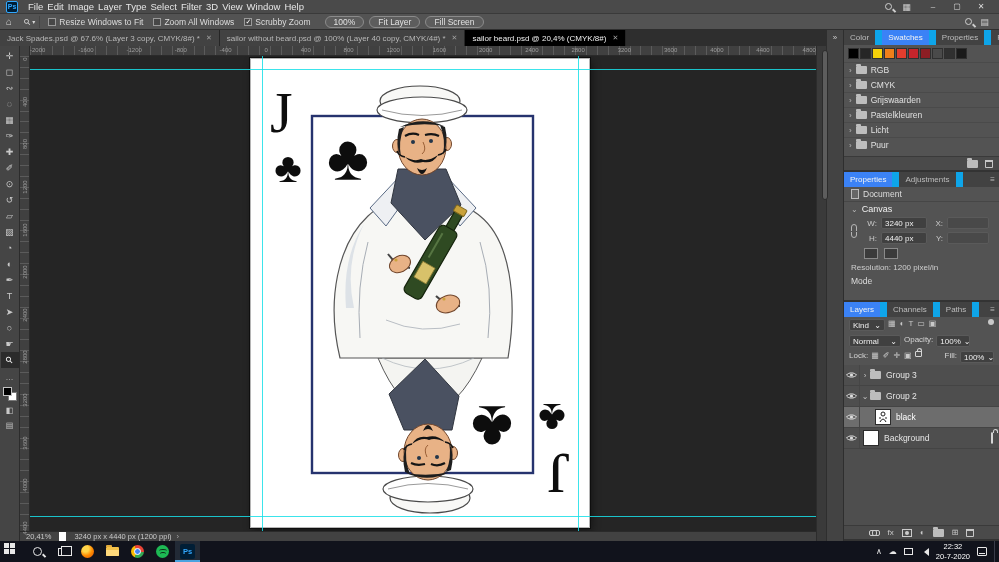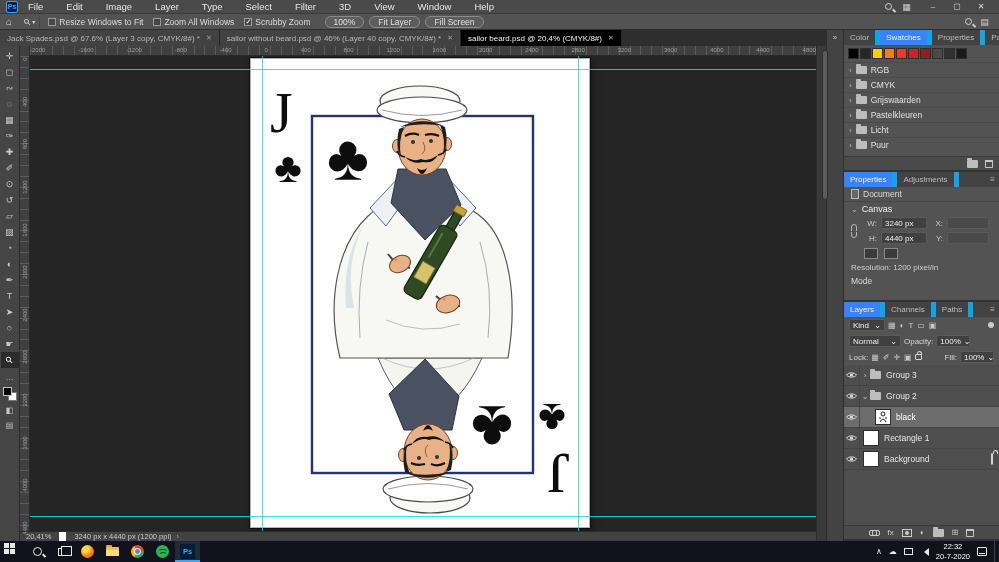--- a/index.html
+++ b/index.html
@@ -70,21 +70,21 @@
   .status-more{margin-left:5px;color:#a8a8a8}
   .vscroll{width:10px;background:#3a3a3a;border-left:1px solid #2c2c2c;position:relative}
   .vscroll .thumb{position:absolute;top:4px;left:2px;width:6px;height:150px;background:#5d5d5d;border-radius:3px}
 
   
   .dock{width:173px;display:flex;background:#434343}
   .dockstrip{width:18px;background:#434343;border-left:1px solid #2e2e2e;border-right:1px solid #2e2e2e;text-align:center;padding-top:3px;color:#cdcdcd;font-size:8px}
   .panelcol{width:155px;display:flex;flex-direction:column}
   .panel{background:#535353;display:flex;flex-direction:column;border-bottom:2px solid #333;min-height:0}
   .panel-tabs{height:15px;background:#424242;display:flex;align-items:stretch;font-size:8px;flex-shrink:0}
-  .ptab{display:flex;align-items:center;padding:0 6px;color:#bdbdbd;border-right:5px solid #0ea5e9}
+  .ptab{display:flex;align-items:center;padding:0 6px;color:#bdbdbd;border-right:7px solid #0ea5e9}
   .ptab.active{background:#3b82f6;color:#f2f2f2}
   .panel-menu-ic{margin-left:auto;padding:0 4px;color:#bdbdbd;display:flex;align-items:center}
 
   .swatch-row{display:flex;gap:1px;padding:3px 4px;flex-shrink:0}
   .swatch{width:11px;height:11px;border:1px solid #2f2f2f}
   .swatch-groups{flex:1;overflow:hidden}
   .sw-group{height:15px;display:flex;align-items:center;gap:4px;padding:0 5px;border-top:1px solid #4a4a4a;font-size:8.5px;color:#e0e0e0}
   .chev{color:#b9b9b9;font-size:8px}
   .folder-ic{width:11px;height:8px;background:#bdbdbd;border-radius:1px;position:relative;flex-shrink:0}
   .folder-ic::before{content:"";position:absolute;top:-2px;left:0;width:5px;height:2px;background:#bdbdbd;border-radius:1px 1px 0 0}
@@ -101,21 +101,21 @@
   .vlink::after{content:"";position:absolute;left:-1px;right:-1px;top:6px;height:1px;background:#535353}
   .flabel{color:#c9c9c9;font-size:8px;text-align:right}
   .field{height:12px;line-height:11px;background:#404040;border:1px solid #5a5a5a;border-radius:2px;padding:0 3px;font-size:8px;color:#efefef;white-space:nowrap;overflow:hidden}
   .field.disabled{color:#8a8a8a;background:#494949}
   .pg-icons{display:flex;gap:6px;padding:3px 7px 2px 20px}
   .pg-ic{width:14px;height:11px;background:#3b3b3b;border:1px solid #8a8a8a}
   .prop-res{font-size:8px;color:#cfcfcf;padding:2px 7px}
   .prop-mode{padding:2px 7px;font-size:8.5px;color:#ddd}
 
   
-  .lyr-ctl{display:flex;align-items:center;gap:3px;padding:2px 5px;font-size:8px;color:#d5d5d5;flex-shrink:0}
+  .lyr-ctl{display:flex;align-items:flex-start;gap:3px;padding:2px 5px;font-size:8px;color:#d5d5d5;flex-shrink:0}
   .select{display:flex;align-items:center;justify-content:space-between;gap:3px;background:#404040;border:1px solid #5a5a5a;border-radius:2px;height:12px;padding:0 3px;color:#efefef}
   .sel-kind{width:36px}.sel-blend{width:52px}.sel-pct{width:34px}
   .fic{font-size:8px;color:#c9c9c9}
   .toggle-dot{width:6px;height:6px;border-radius:50%;background:#c9c9c9;margin-left:auto}
   .padlock{width:7px;height:6px;border:1px solid #d5d5d5;border-radius:1px;position:relative;margin-top:3px}
   .padlock::before{content:"";position:absolute;top:-4px;left:1px;width:3px;height:3px;border:1px solid #d5d5d5;border-bottom:none;border-radius:3px 3px 0 0}
   .layerlist{flex:1;background:#4e4e4e;overflow:hidden}
   .layer-row{height:21px;display:flex;align-items:center;border-bottom:1px solid #444;font-size:8.5px;color:#e6e6e6}
   .layer-row.selected{background:#6d6d6d;color:#fff}
   .eye{width:16px;display:flex;justify-content:center;align-items:center;border-right:1px solid #464646;align-self:stretch;flex-shrink:0}
@@ -161,21 +161,21 @@
   .action-ic::after{content:"";width:6px;height:1px;background:#e8e8e8;margin-bottom:1px}
   .show-desktop{width:2px;align-self:stretch;border-left:1px solid #3a3d4a}
 </style>
 </head>
 <body>
 
 <div class="screen">
 
   <div class="menubar">
     <span class="ps-logo">Ps</span>
-    <div style="display:flex;gap:23px">
+    <div style="display:flex;gap:4px">
         <span class="menu-item">File</span>
         <span class="menu-item">Edit</span>
         <span class="menu-item">Image</span>
         <span class="menu-item">Layer</span>
         <span class="menu-item">Type</span>
         <span class="menu-item">Select</span>
         <span class="menu-item">Filter</span>
         <span class="menu-item">3D</span>
         <span class="menu-item">View</span>
         <span class="menu-item">Window</span>
@@ -225,21 +225,21 @@
 
   <div class="workrow">
     <div class="leftcol">
 
       <div class="tabbar">
           <div class="doctab">
           <span class="doctab-title">Jack Spades.psd @ 67.6% (Layer 3 copy, CMYK/8#) *</span>
           <span class="doctab-close">✕</span>
         </div>
           <div class="doctab">
-          <span class="doctab-title">sailor without beard.psd @ 46% (Layer 40 copy, CMYK/8#) *</span>
+          <span class="doctab-title">sailor without beard.psd @ 100% (Layer 40 copy, CMYK/4#) *</span>
           <span class="doctab-close">✕</span>
         </div>
           <div class="doctab active">
           <span class="doctab-title">sailor beard.psd @ 20,4% (CMYK/8#)</span>
           <span class="doctab-close">✕</span>
         </div>
         </div>
 
       <div class="contentrow">
 
@@ -631,30 +631,20 @@
                   <svg width="14" height="14" viewBox="0 0 14 14">
                     <rect width="14" height="14" fill="#fff"></rect>
                     <circle cx="7" cy="4" r="2" fill="none" stroke="#222"></circle>
                     <path d="M4 12 Q7 6 10 12" fill="none" stroke="#222"></path>
                     <path d="M3 8 h2 M9 8 h2" stroke="#222"></path>
                   </svg>
                 </span>
               <span class="layer-name">black</span>
             </div>
 
-            <div class="layer-row">
-              <span class="eye">
-                  <svg width="11" height="8" viewBox="0 0 11 8">
-                    <path d="M.5 4C2.5 1.2 8.5 1.2 10.5 4 8.5 6.8 2.5 6.8 .5 4Z" fill="none" stroke="#ddd"></path>
-                    <circle cx="5.5" cy="4" r="1.6" fill="#ddd"></circle>
-                  </svg>
-                </span>
-              <span class="thumb"></span>
-              <span class="layer-name">Rectangle 1</span>
-            </div>
 
             <div class="layer-row">
               <span class="eye">
                   <svg width="11" height="8" viewBox="0 0 11 8">
                     <path d="M.5 4C2.5 1.2 8.5 1.2 10.5 4 8.5 6.8 2.5 6.8 .5 4Z" fill="none" stroke="#ddd"></path>
                     <circle cx="5.5" cy="4" r="1.6" fill="#ddd"></circle>
                   </svg>
                 </span>
               <span class="thumb"></span>
               <span class="layer-name">Background</span>

